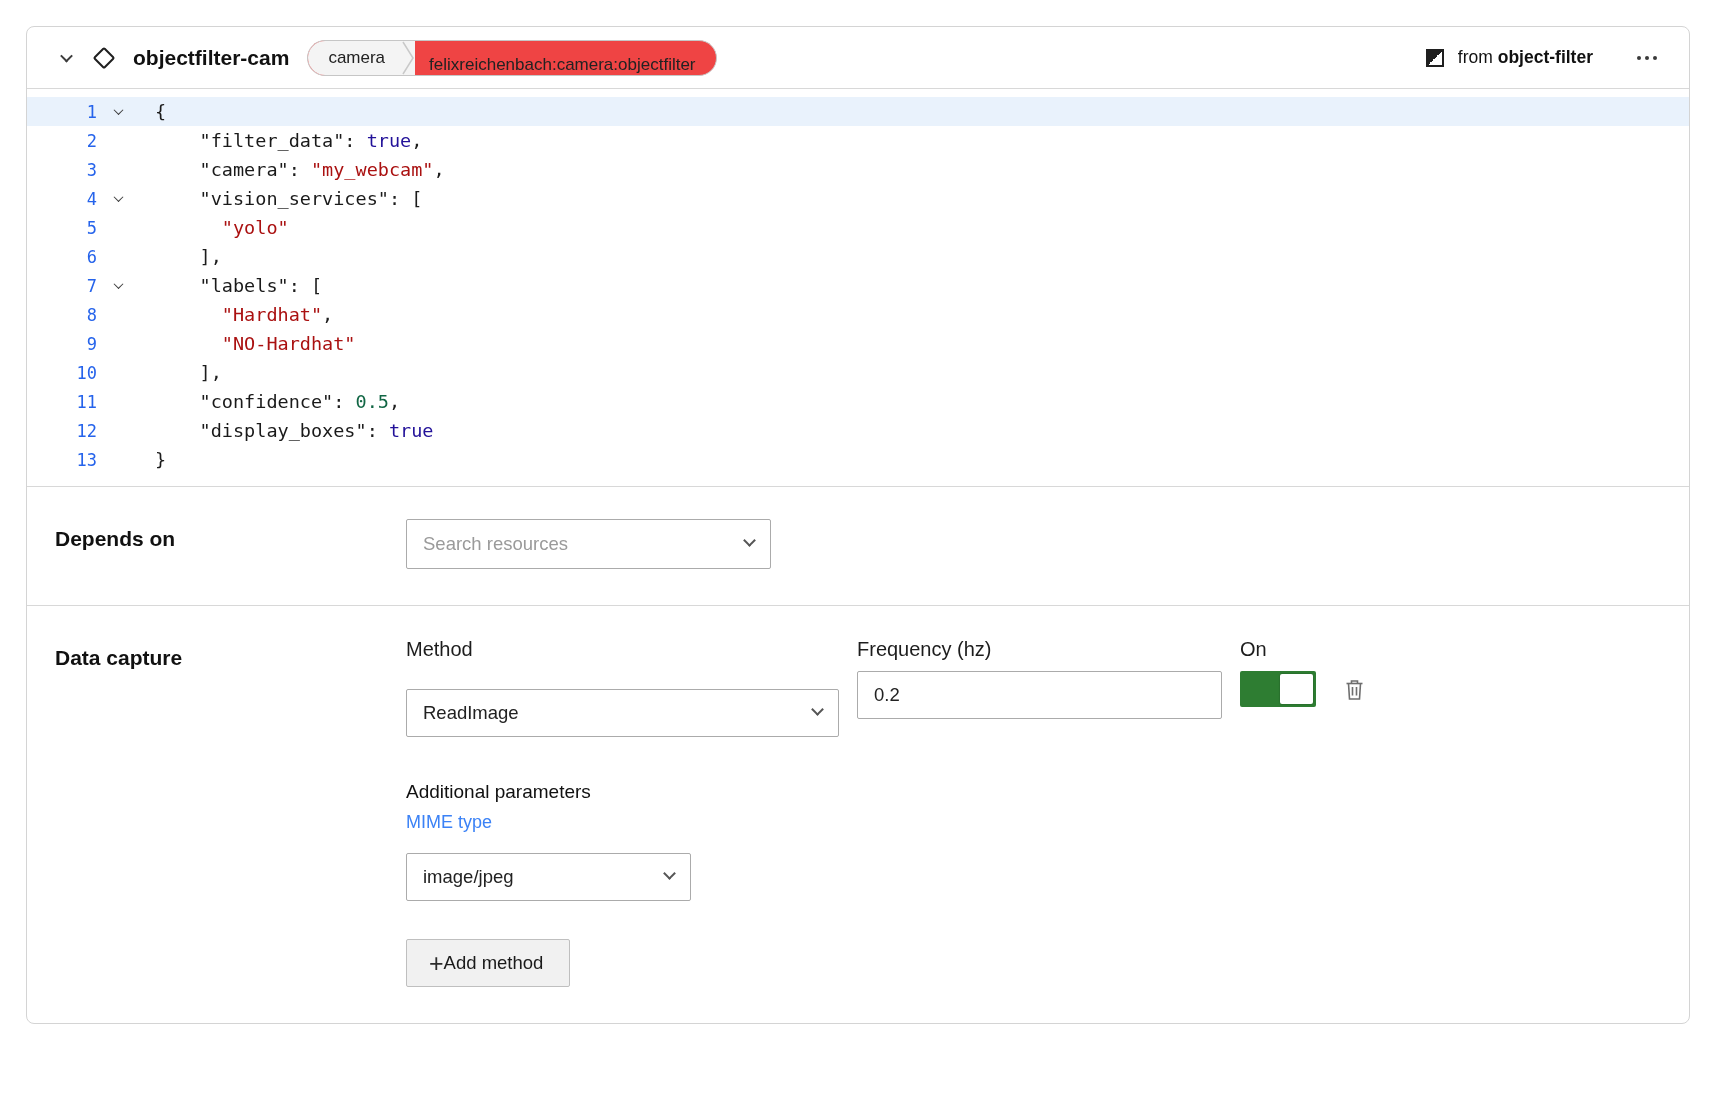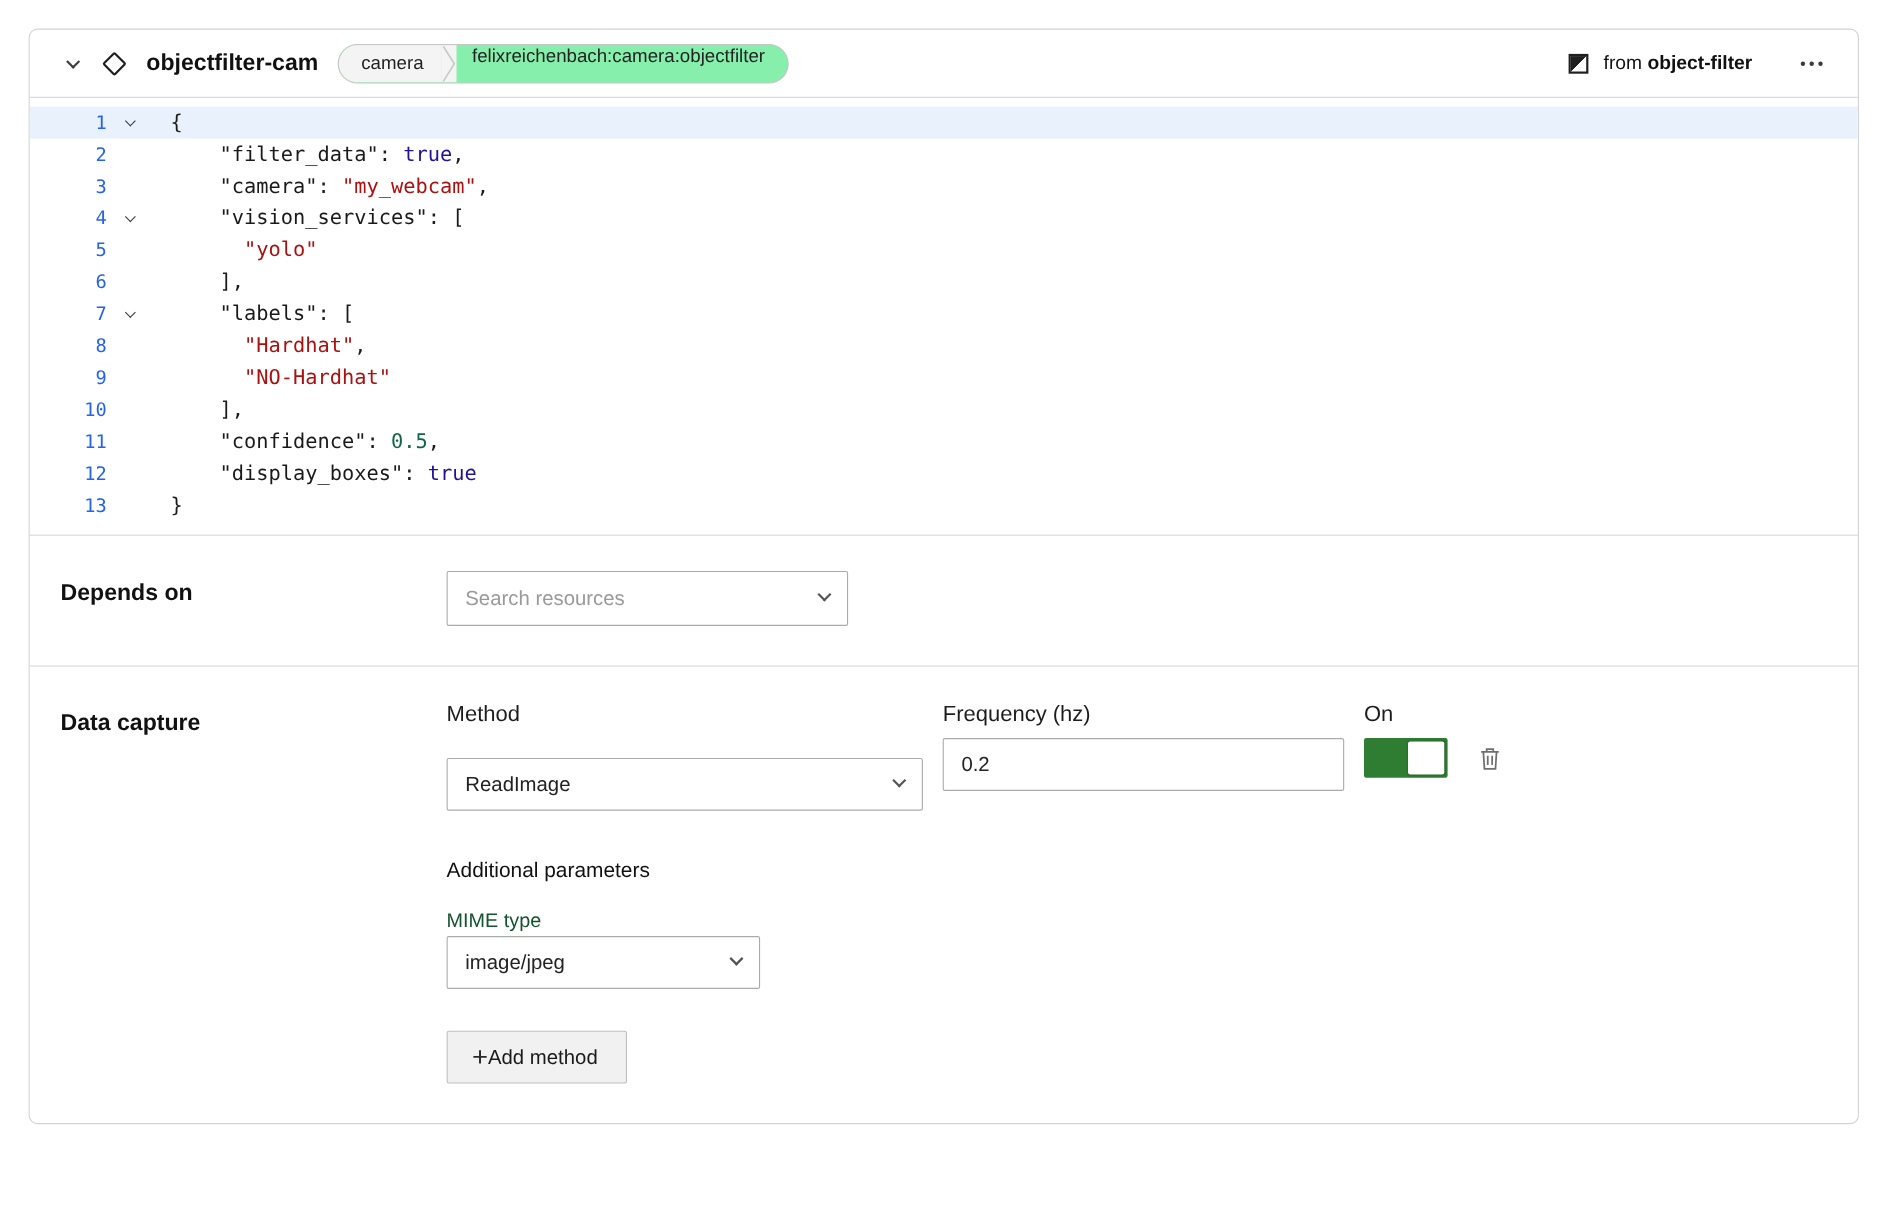--- a/index.html
+++ b/index.html
@@ -13,22 +13,22 @@
   .card-header { height: 62px; display: flex; align-items: center; padding: 0 26px;
     border-bottom: 1px solid #d8d8d8; }
   .collapse-btn { width: 26px; display: flex; justify-content: center; cursor: pointer; }
   .chev { display: inline-block; width: 9px; height: 9px;
     border-right: 2px solid #3c3c3c; border-bottom: 2px solid #3c3c3c; }
   .chev-down { transform: rotate(45deg) translate(-1px,-1px); }
   .diamond-wrap { width: 34px; display: flex; justify-content: center; margin-left: 8px; }
   .diamond { width: 16px; height: 16px; border: 2px solid #1f1f1f; transform: rotate(45deg); border-radius: 2px; }
   .title { font-size: 21px; font-weight: 700; color: #111; margin-left: 12px; white-space: nowrap; }
 
-  .pill { display: flex; align-items: flex-start; height: 36px; margin-left: 18px;
-    border: 1px solid #c6c6c6; border-radius: 18px; overflow: hidden; background: #86efac; }
+  .pill { display: flex; align-items: flex-end; height: 36px; margin-left: 18px;
+    border: 1px solid #c6c6c6; border-radius: 18px; overflow: hidden; background: #ef4444; }
   .pill-seg { font-size: 17px; color: #222; white-space: nowrap; }
   .pill-type { background: #f4f4f4; height: 100%; display: flex; align-items: center; padding: 0 16px 0 20px; }
   .pill-div { height: 100%; display: flex; align-items: center; background: #f4f4f4; }
   .pill-model { padding: 0 20px 0 14px; }
 
   .header-right { margin-left: auto; display: flex; align-items: center; gap: 14px; }
   .module-icon { width: 18px; height: 18px; border: 2px solid #1f1f1f;
     background: linear-gradient(135deg, #1f1f1f 0 50%, transparent 50%); }
   .from-text { font-size: 17.5px; color: #111; white-space: nowrap; }
   .from-text b { font-weight: 700; }
@@ -74,22 +74,22 @@
 
   .toggle-field { margin-left: 0; }
   .toggle-row { display: flex; align-items: center; gap: 28px; }
   .toggle { position: relative; width: 76px; height: 36px; border-radius: 2px;
     background: var(--toggle-on, #2e7d32); cursor: pointer; }
   .toggle .knob { position: absolute; top: 3px; right: 3px; width: 33px; height: 30px;
     background: #fff; border-radius: 2px; box-shadow: 0 0 2px rgba(0,0,0,.35); }
   .icon-btn { border: none; background: transparent; cursor: pointer; display: flex; align-items: center; }
 
   .additional-params { margin-top: 44px; font-size: 19px; color: #111; }
-  .mime-label { margin-top: 24px; font-size: 18px; color: #14532d; }
-  .mime-select { width: 285px; margin-top: 3px; }
+  .mime-label { margin-top: 9px; font-size: 18px; color: #3b82f6; }
+  .mime-select { width: 285px; margin-top: 20px; }
 
   .add-method-btn { margin-top: 38px; height: 48px; display: flex; align-items: center; 
     padding: 0 26px 0 22px; background: #f1f1f1; border: 1px solid #bfbfbf; border-radius: 2px;
     font-size: 18.5px; color: #1a1a1a; font-family: "Liberation Sans", sans-serif; cursor: pointer; }
   .plus { font-size: 25px; font-weight: 300; color: #2b2b2b; line-height: 1; }
   .plus::before { content: "+"; }
 </style>
 </head>
 <body>
 

